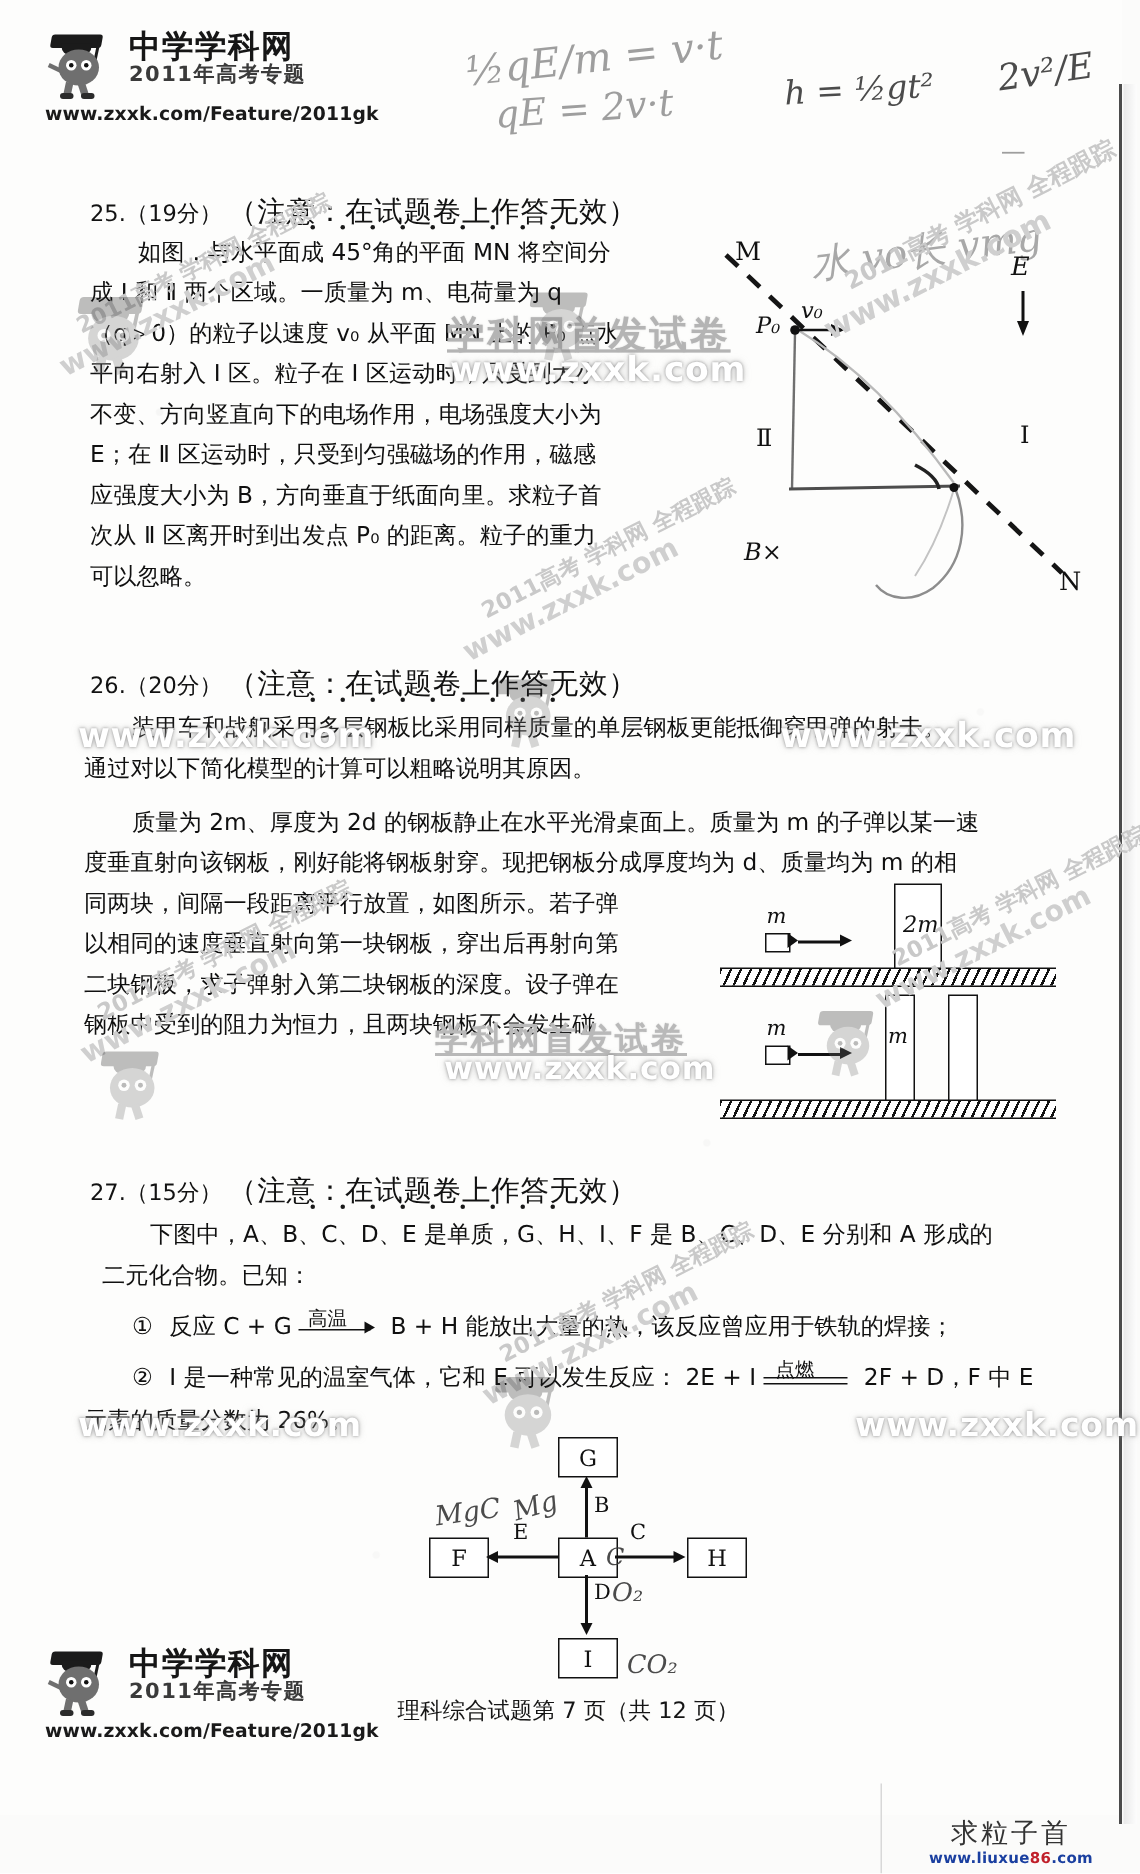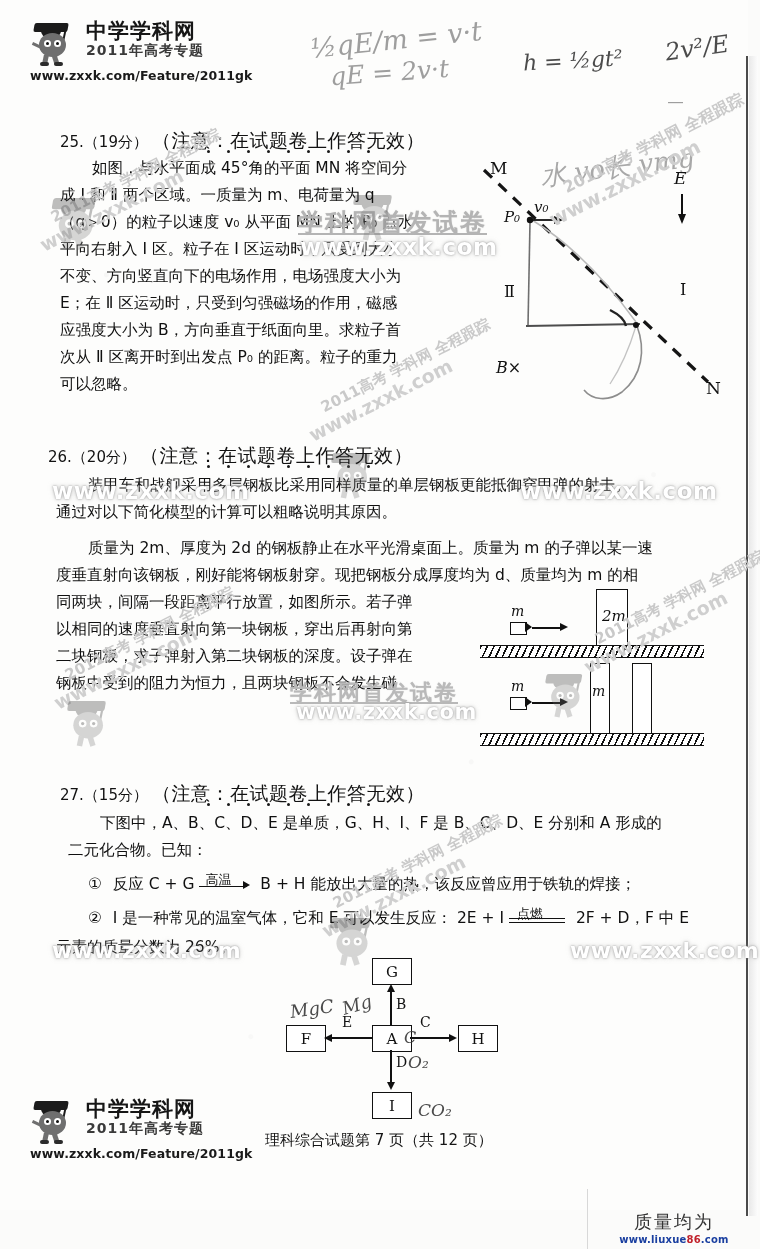--- a/index.html
+++ b/index.html
@@ -259,21 +259,21 @@
     <div class="lbl" style="left:20px;top:8px;font-size:17px;">M</div>
     <div class="lbl" style="left:236px;top:228px;font-size:17px;">N</div>
     <div class="lbl it" style="left:34px;top:58px;">P₀</div>
     <div class="lbl it" style="left:64px;top:48px;">v₀</div>
     <div class="lbl it" style="left:204px;top:18px;font-size:17px;">E</div>
     <div class="lbl" style="left:210px;top:130px;font-size:16px;">Ⅰ</div>
     <div class="lbl" style="left:34px;top:132px;font-size:16px;">Ⅱ</div>
     <div class="lbl it" style="left:26px;top:208px;font-size:16px;">B×</div>
   </div>
 
-  <div class="q-head" style="left:48px;top:443px;text-align:center;">
+  <div class="q-head" style="left:60px;top:443px;text-align:center;">
     <span class="num">26.</span><span class="num">（20分）</span><span class="notice" style="margin-left:4px;">（注意：在试题卷上作答无效）</span>
   </div>
   <div class="dots" style="left:207px;top:465px;">
     <i></i>
       <i></i>
       <i></i>
       <i></i>
       <i></i>
       <i></i>
       <i></i>
@@ -530,16 +530,16 @@
         <div class="eye r"></div>
         <div class="pupil l"></div>
         <div class="pupil r"></div>
         <div class="leg l"></div>
         <div class="leg r"></div>
       </div>
   </div>
 
   <div class="corner-sep"></div>
   <div class="corner-brand">
-    <div class="cb-cn">质量均为</div>
+    <div class="cb-cn">求粒子首</div>
     <div class="cb-url"><span class="b">www.liuxue</span><span class="r">86</span><span class="b">.com</span></div>
   </div>
 </div>
 
 </body></html>

